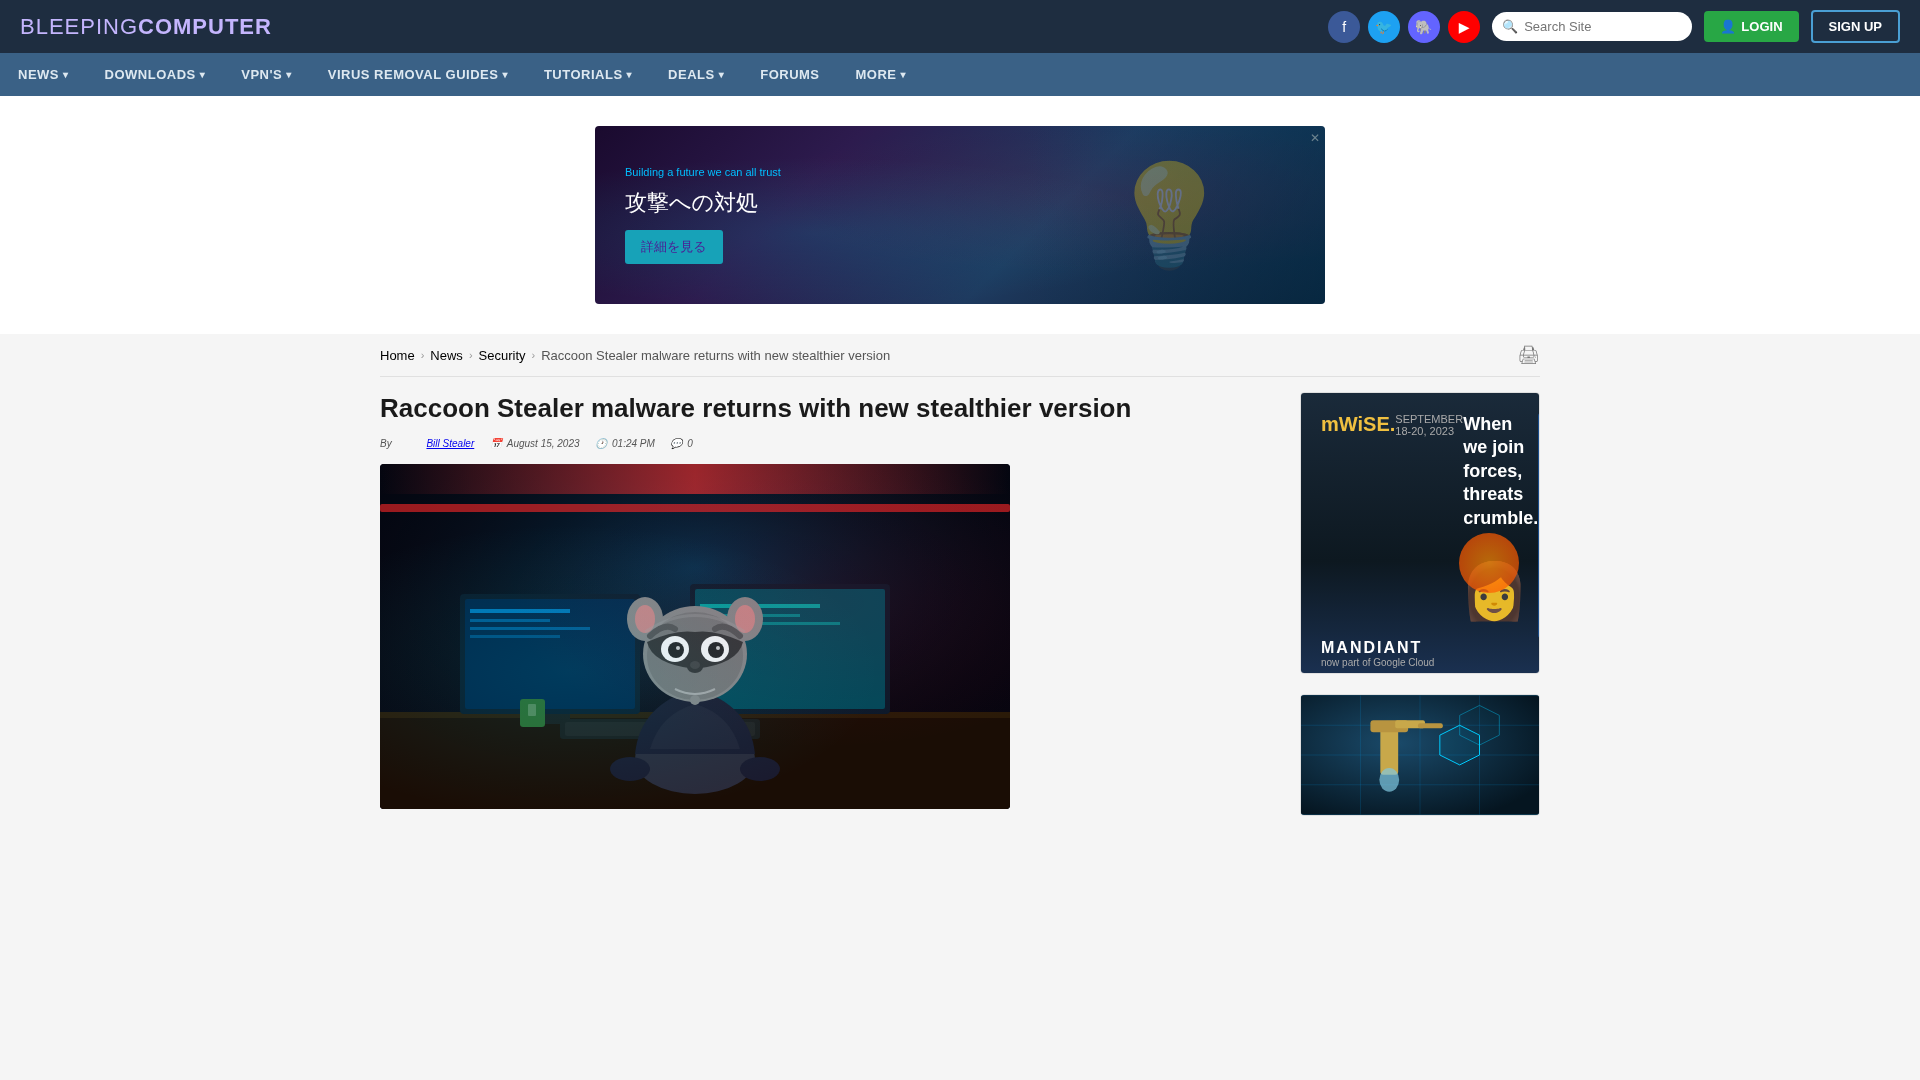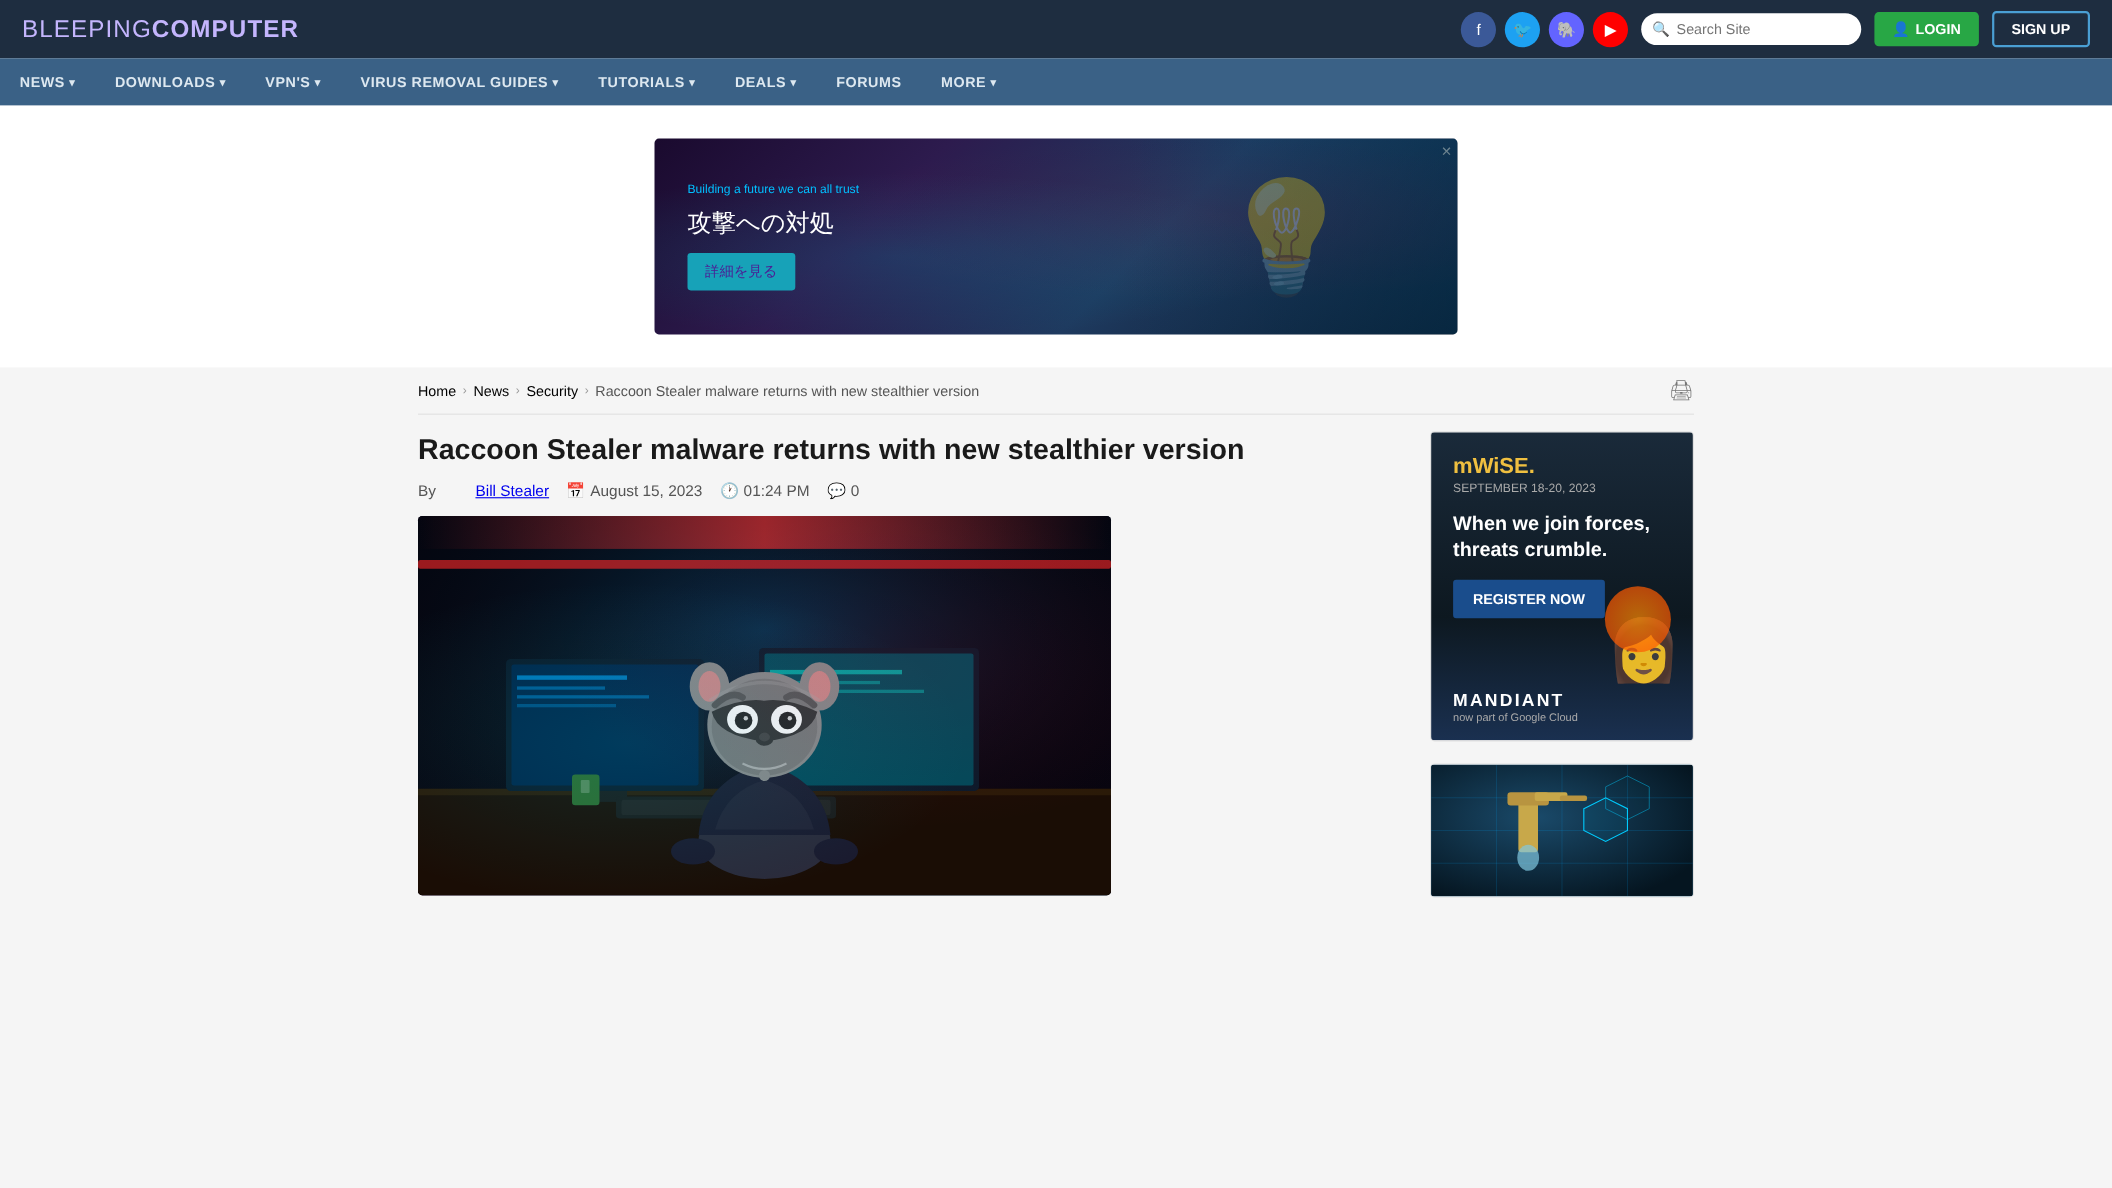--- a/index.html
+++ b/index.html
@@ -220,22 +220,23 @@
       font-weight: 700;
       color: #1a1a1a;
       line-height: 1.3;
       margin-bottom: 12px;
     }
     .article-meta {
       display: flex;
       align-items: center;
       gap: 16px;
       margin-bottom: 15px;
-      font-size: 14px;
+      font-size: 10px;
       color: #555;
+      font-style: italic;
     }
     .meta-item { display: flex; align-items: center; gap: 4px; }
     .article-image {
       width: 100%;
       max-width: 630px;
       height: 345px;
       background: linear-gradient(135deg, #1a0a1e 0%, #3d0a2e 20%, #1e1028 40%, #0d1a2e 70%, #152030 100%);
       border-radius: 4px;
       margin-bottom: 15px;
       position: relative;
@@ -265,21 +266,21 @@
       border-radius: 4px;
       overflow: hidden;
       margin-bottom: 20px;
     }
     .sidebar-ad-inner {
       background: linear-gradient(180deg, #1a2a3a 0%, #0d1820 60%, #1a3050 100%);
       padding: 20px;
       min-height: 280px;
       position: relative;
       display: flex;
-      flex-direction: column;
+      flex-direction: row;
     }
     .mwise-logo {
       color: white;
       font-size: 20px;
       font-weight: 700;
       margin-bottom: 2px;
     }
     .mwise-logo span { color: #f0c040; }
     .mwise-date {
       color: #aaa;
@@ -301,21 +302,21 @@
       border-radius: 3px;
       font-size: 13px;
       font-weight: 700;
       cursor: pointer;
       display: inline-block;
       width: fit-content;
       margin-bottom: 15px;
     }
     .mandiant-footer {
       position: absolute;
-      bottom: 15px;
+      bottom: 5px;
       left: 20px;
       right: 20px;
     }
     .mandiant-logo {
       color: white;
       font-size: 16px;
       font-weight: 700;
       letter-spacing: 2px;
     }
     .mandiant-sub {

